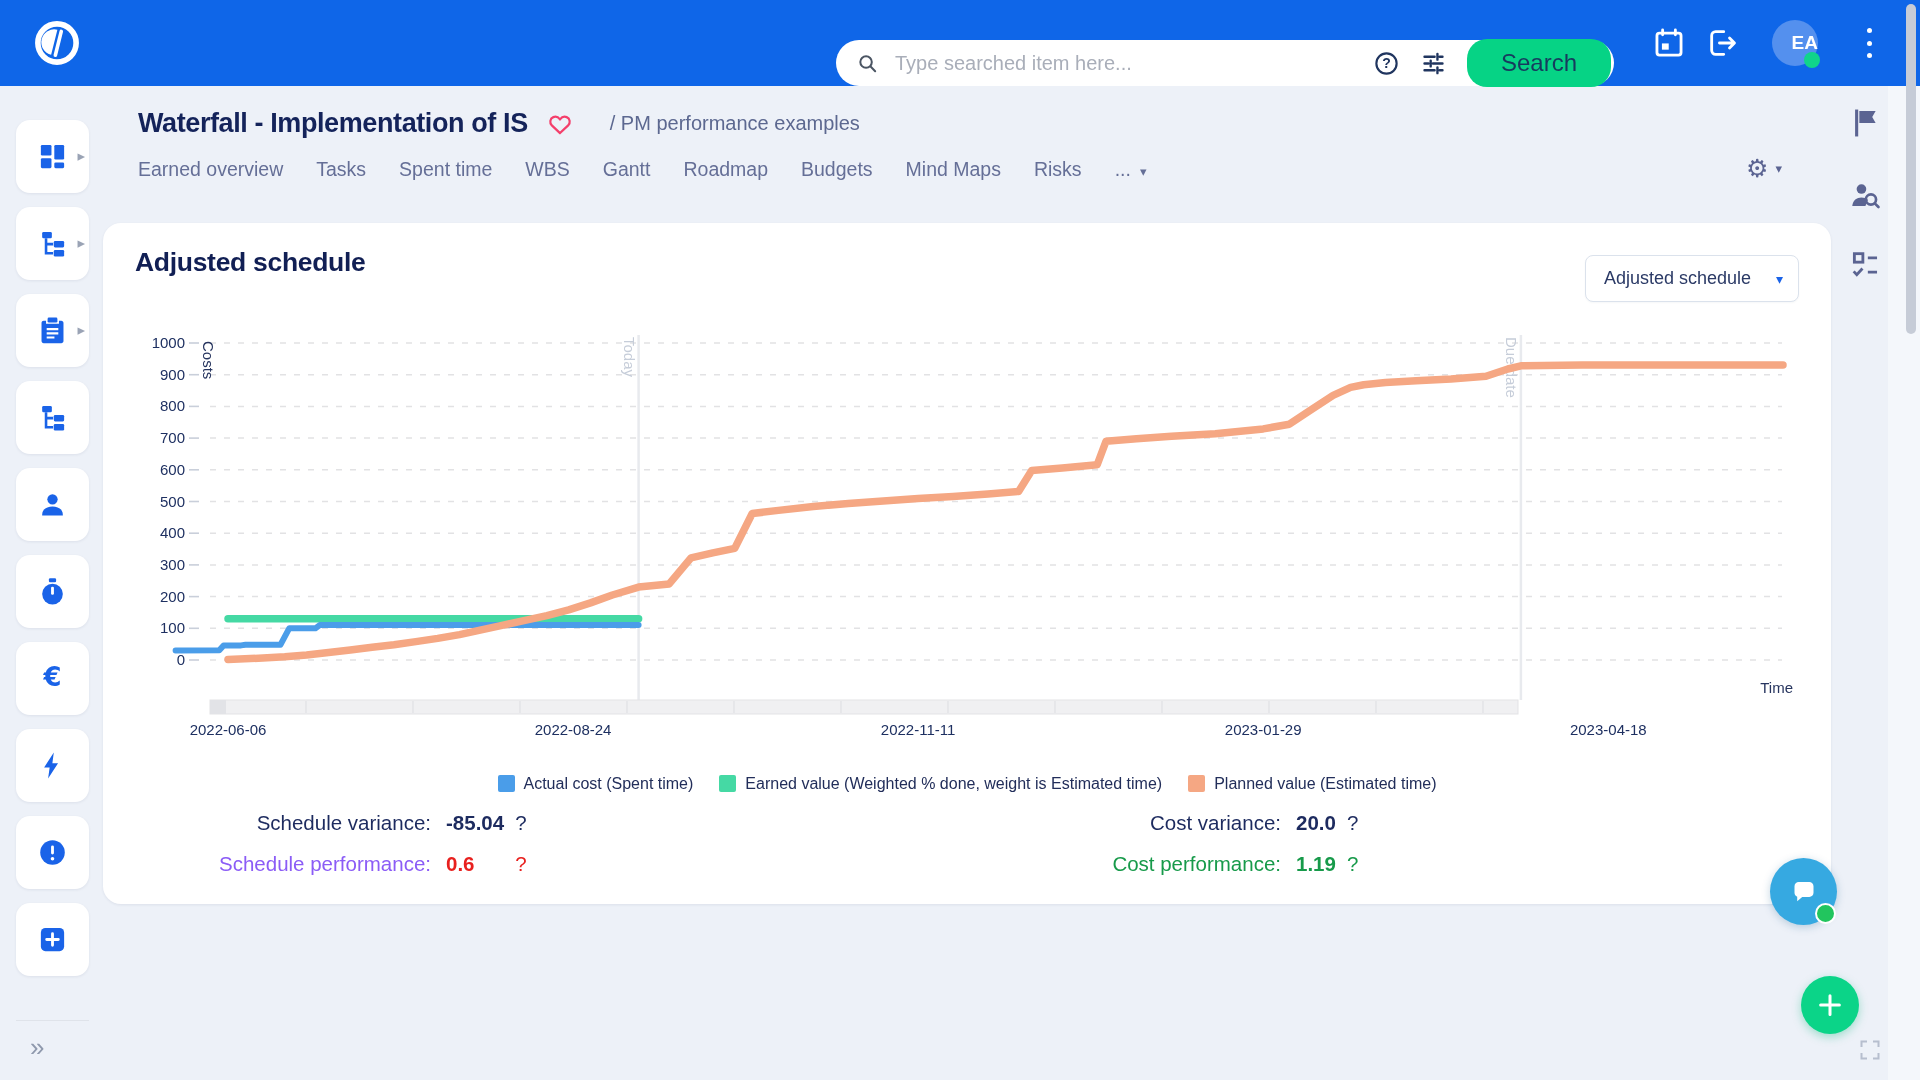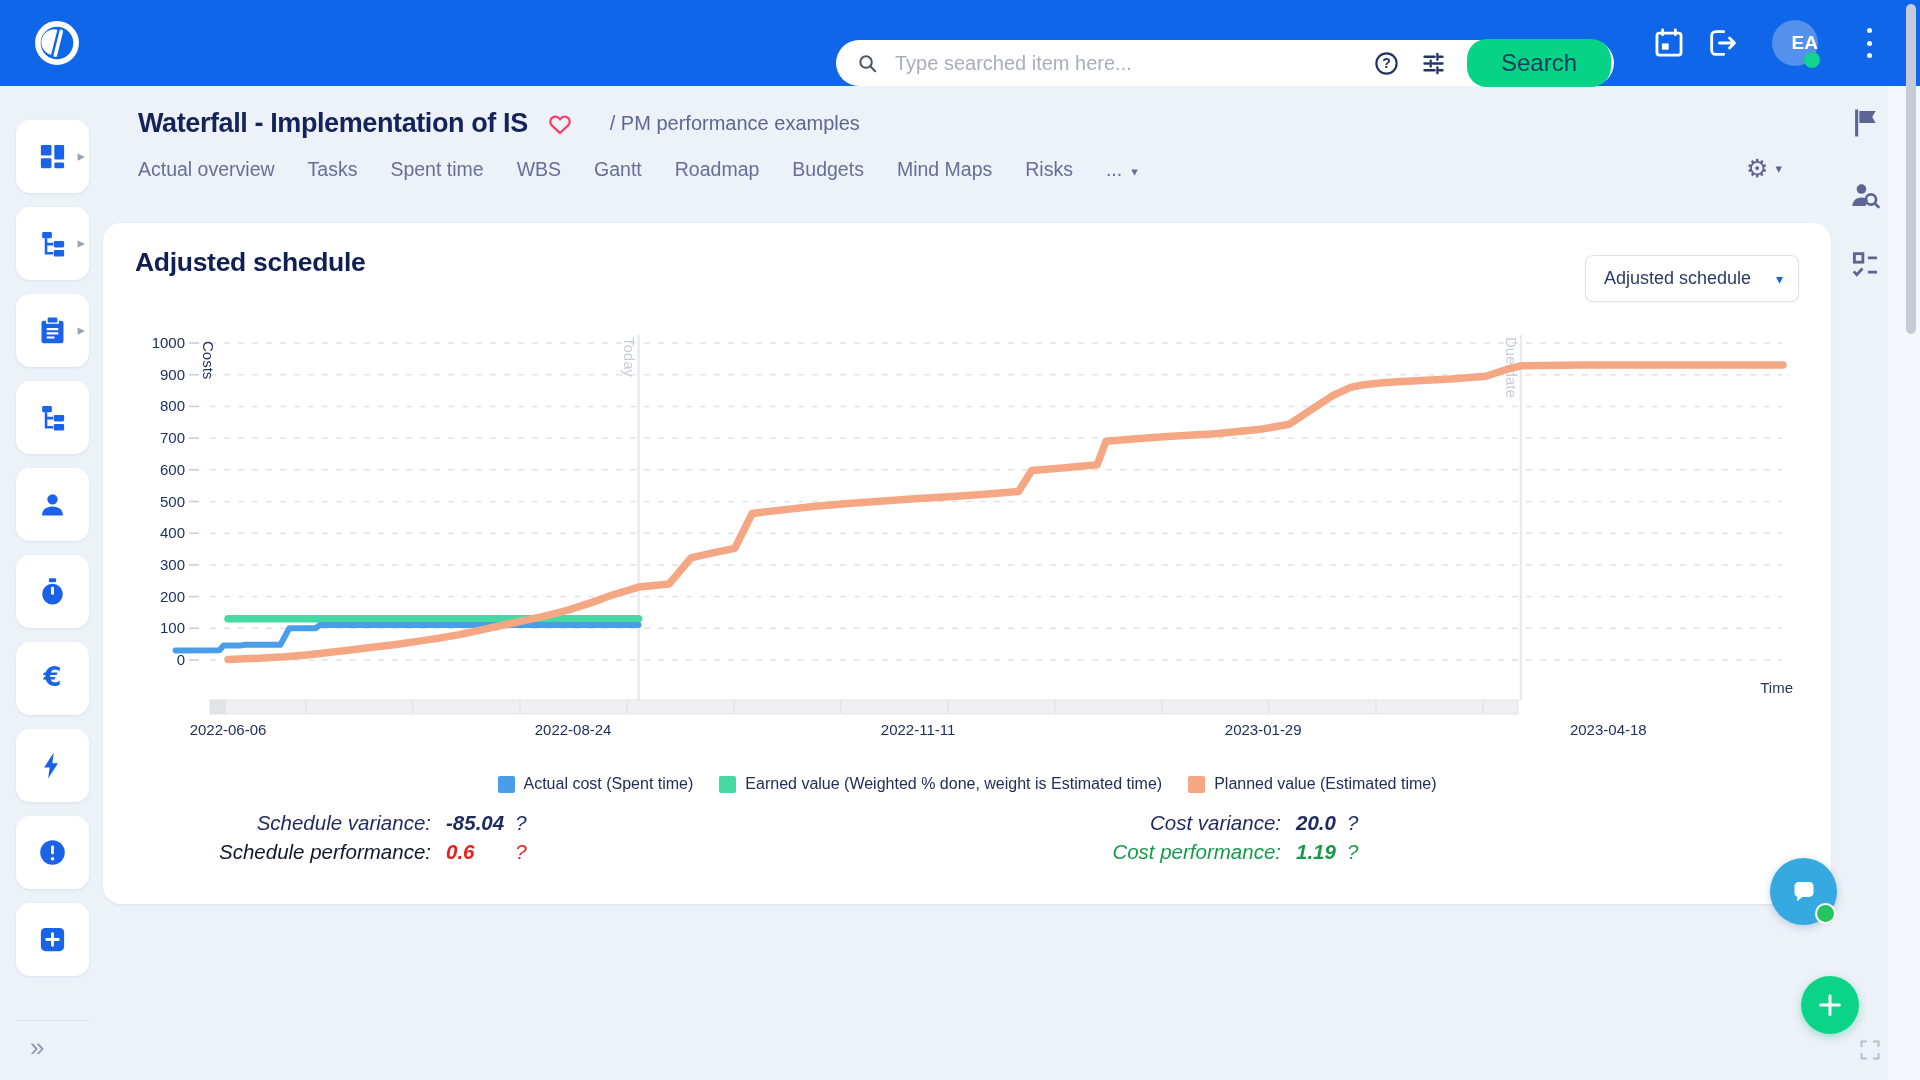--- a/index.html
+++ b/index.html
@@ -52,24 +52,24 @@
             box-sizing:border-box;display:flex;align-items:center;justify-content:space-between;padding:0 15px 0 18px;
             cursor:pointer;background:#fff;box-shadow:0 1px 2px rgba(25,39,80,.04);}
   .dropdown .val{font-size:18px;color:#2b3a66;}
   .dropdown .dc{color:#1a63e8;font-size:14px;}
   #chart-svg{position:absolute;left:0;top:0;}
   #chart-svg text{font-family:"Liberation Sans",sans-serif;}
   #chart-svg .ytick,#chart-svg .xtick{font-size:15px;fill:#1e3061;}
   #chart-svg .axlabel{font-size:15px;fill:#27355f;}
   #chart-svg .marker{font-size:15px;fill:#c6cdd9;}
   .legend{position:absolute;left:0;top:552px;width:1728px;display:flex;justify-content:center;align-items:center;gap:26px;}
-  .lg-item{display:flex;align-items:center;gap:9px;cursor:pointer;}
+  .lg-item{display:flex;gap:9px;cursor:pointer;}
   .lg-sq{width:17px;height:17px;border-radius:2px;display:inline-block;}
   .lg-txt{font-size:16px;color:#222e5a;}
-  .metrics{position:absolute;display:grid;grid-template-columns:auto auto auto;row-gap:5px;align-items:baseline;font-size:20.5px;font-style:italic;}
+  .metrics{position:absolute;display:grid;grid-template-columns:auto auto auto;row-gap:17px;align-items:baseline;font-size:20.5px;}
   .metrics-left{left:100px;top:588px;}
   .metrics-right{left:988px;top:588px;}
   .mlabel{text-align:right;}
   .metrics-left .mlabel{width:228px;}
   .metrics-right .mlabel{width:190px;}
   .mvalue{margin-left:15px;font-weight:bold;}
   .mhelp{margin-left:11px;cursor:pointer;}
   
   .railbg{position:absolute;left:1888px;top:86px;width:32px;height:994px;background:#f4f7fb;}
   .rail-ico{position:absolute;left:1848px;width:34px;height:34px;color:#5b6492;cursor:pointer;}
@@ -246,21 +246,21 @@
   <div class="titlerow">
     <span class="ptitle">Waterfall - Implementation of IS</span>
     <span class="heart">
       <svg viewBox="0 0 24 24" fill="none" stroke="#f43f6b" stroke-width="1.9">
         <path d="M12 19.8 5 13.2C2.9 11.1 3.3 7.3 6.3 6.1c2-.8 4.2 0 5.7 1.9 1.5-1.9 3.7-2.7 5.7-1.9 3 1.2 3.4 5 1.3 7.1z"></path>
         </svg>
     </span>
     <span class="crumb">/ PM performance examples</span>
   </div>
   <nav class="tabs" id="tabs">
-      <span class="tab">Actual overview</span>
+      <span class="tab">Earned overview</span>
       <span class="tab">Tasks</span>
       <span class="tab">Spent time</span>
       <span class="tab">WBS</span>
       <span class="tab">Gantt</span>
       <span class="tab">Roadmap</span>
       <span class="tab">Budgets</span>
       <span class="tab">Mind Maps</span>
       <span class="tab">Risks</span>
       <span class="tab"><span>...</span><span class="caret">▾</span></span>
     </nav>
@@ -350,21 +350,21 @@
         <div class="lg-item">
           <span class="lg-sq" style="background:#f5a783"></span>
           <span class="lg-txt">Planned value (Estimated time)</span>
         </div>
       </div>
 
     <div class="metrics metrics-left">
       <span class="mlabel m-normal" style="color: rgb(29, 43, 95);">Schedule variance:</span>
       <b class="mvalue m-normal" style="color: rgb(29, 43, 95);">-85.04</b>
       <span class="mhelp m-normal" style="color: rgb(29, 43, 95);">?</span>
-      <span class="mlabel m-bad" style="color: #0f172a;">Schedule performance:</span>
+      <span class="mlabel m-bad" style="color: #8b5cf6;">Schedule performance:</span>
       <b class="mvalue m-bad" style="color: rgb(232, 32, 30);">0.6</b>
       <span class="mhelp m-bad" style="color: rgb(232, 32, 30);">?</span>
     </div>
     <div class="metrics metrics-right">
       <span class="mlabel m-normal" style="color: rgb(29, 43, 95);">Cost variance:</span>
       <b class="mvalue m-normal" style="color: rgb(29, 43, 95);">20.0</b>
       <span class="mhelp m-normal" style="color: rgb(29, 43, 95);">?</span>
       <span class="mlabel m-good" style="color: rgb(23, 154, 74);">Cost performance:</span>
       <b class="mvalue m-good" style="color: rgb(23, 154, 74);">1.19</b>
       <span class="mhelp m-good" style="color: rgb(23, 154, 74);">?</span>

